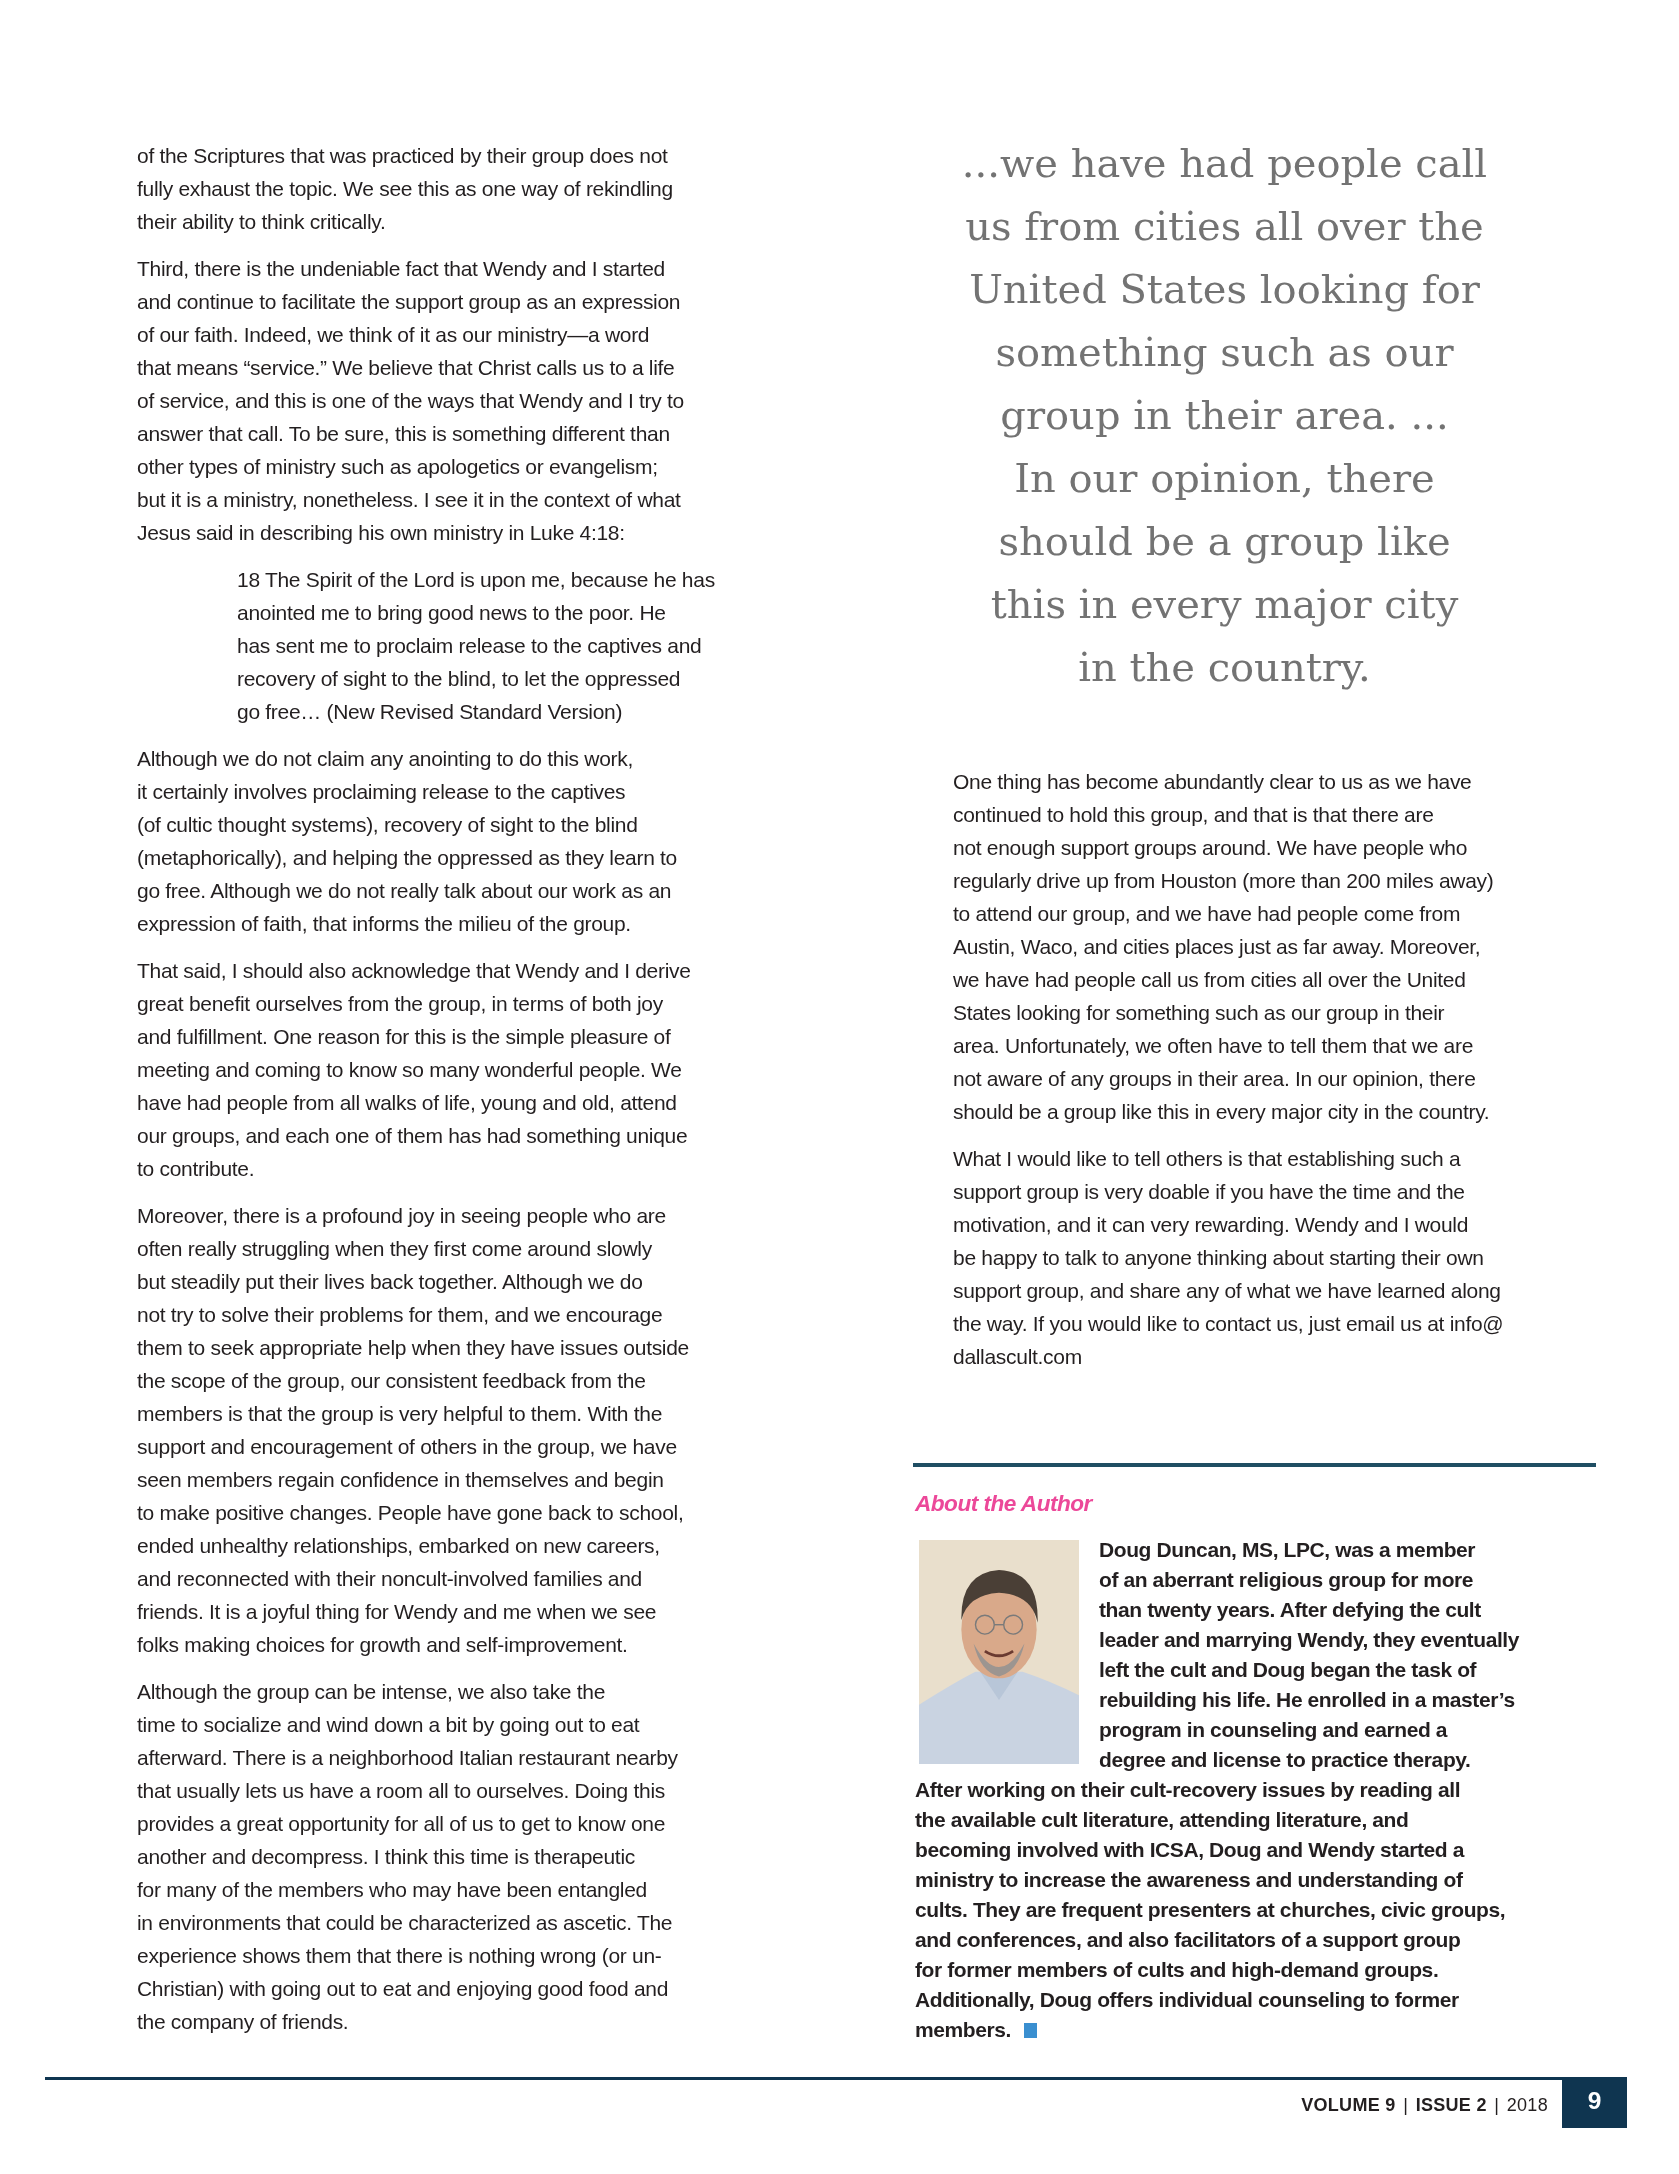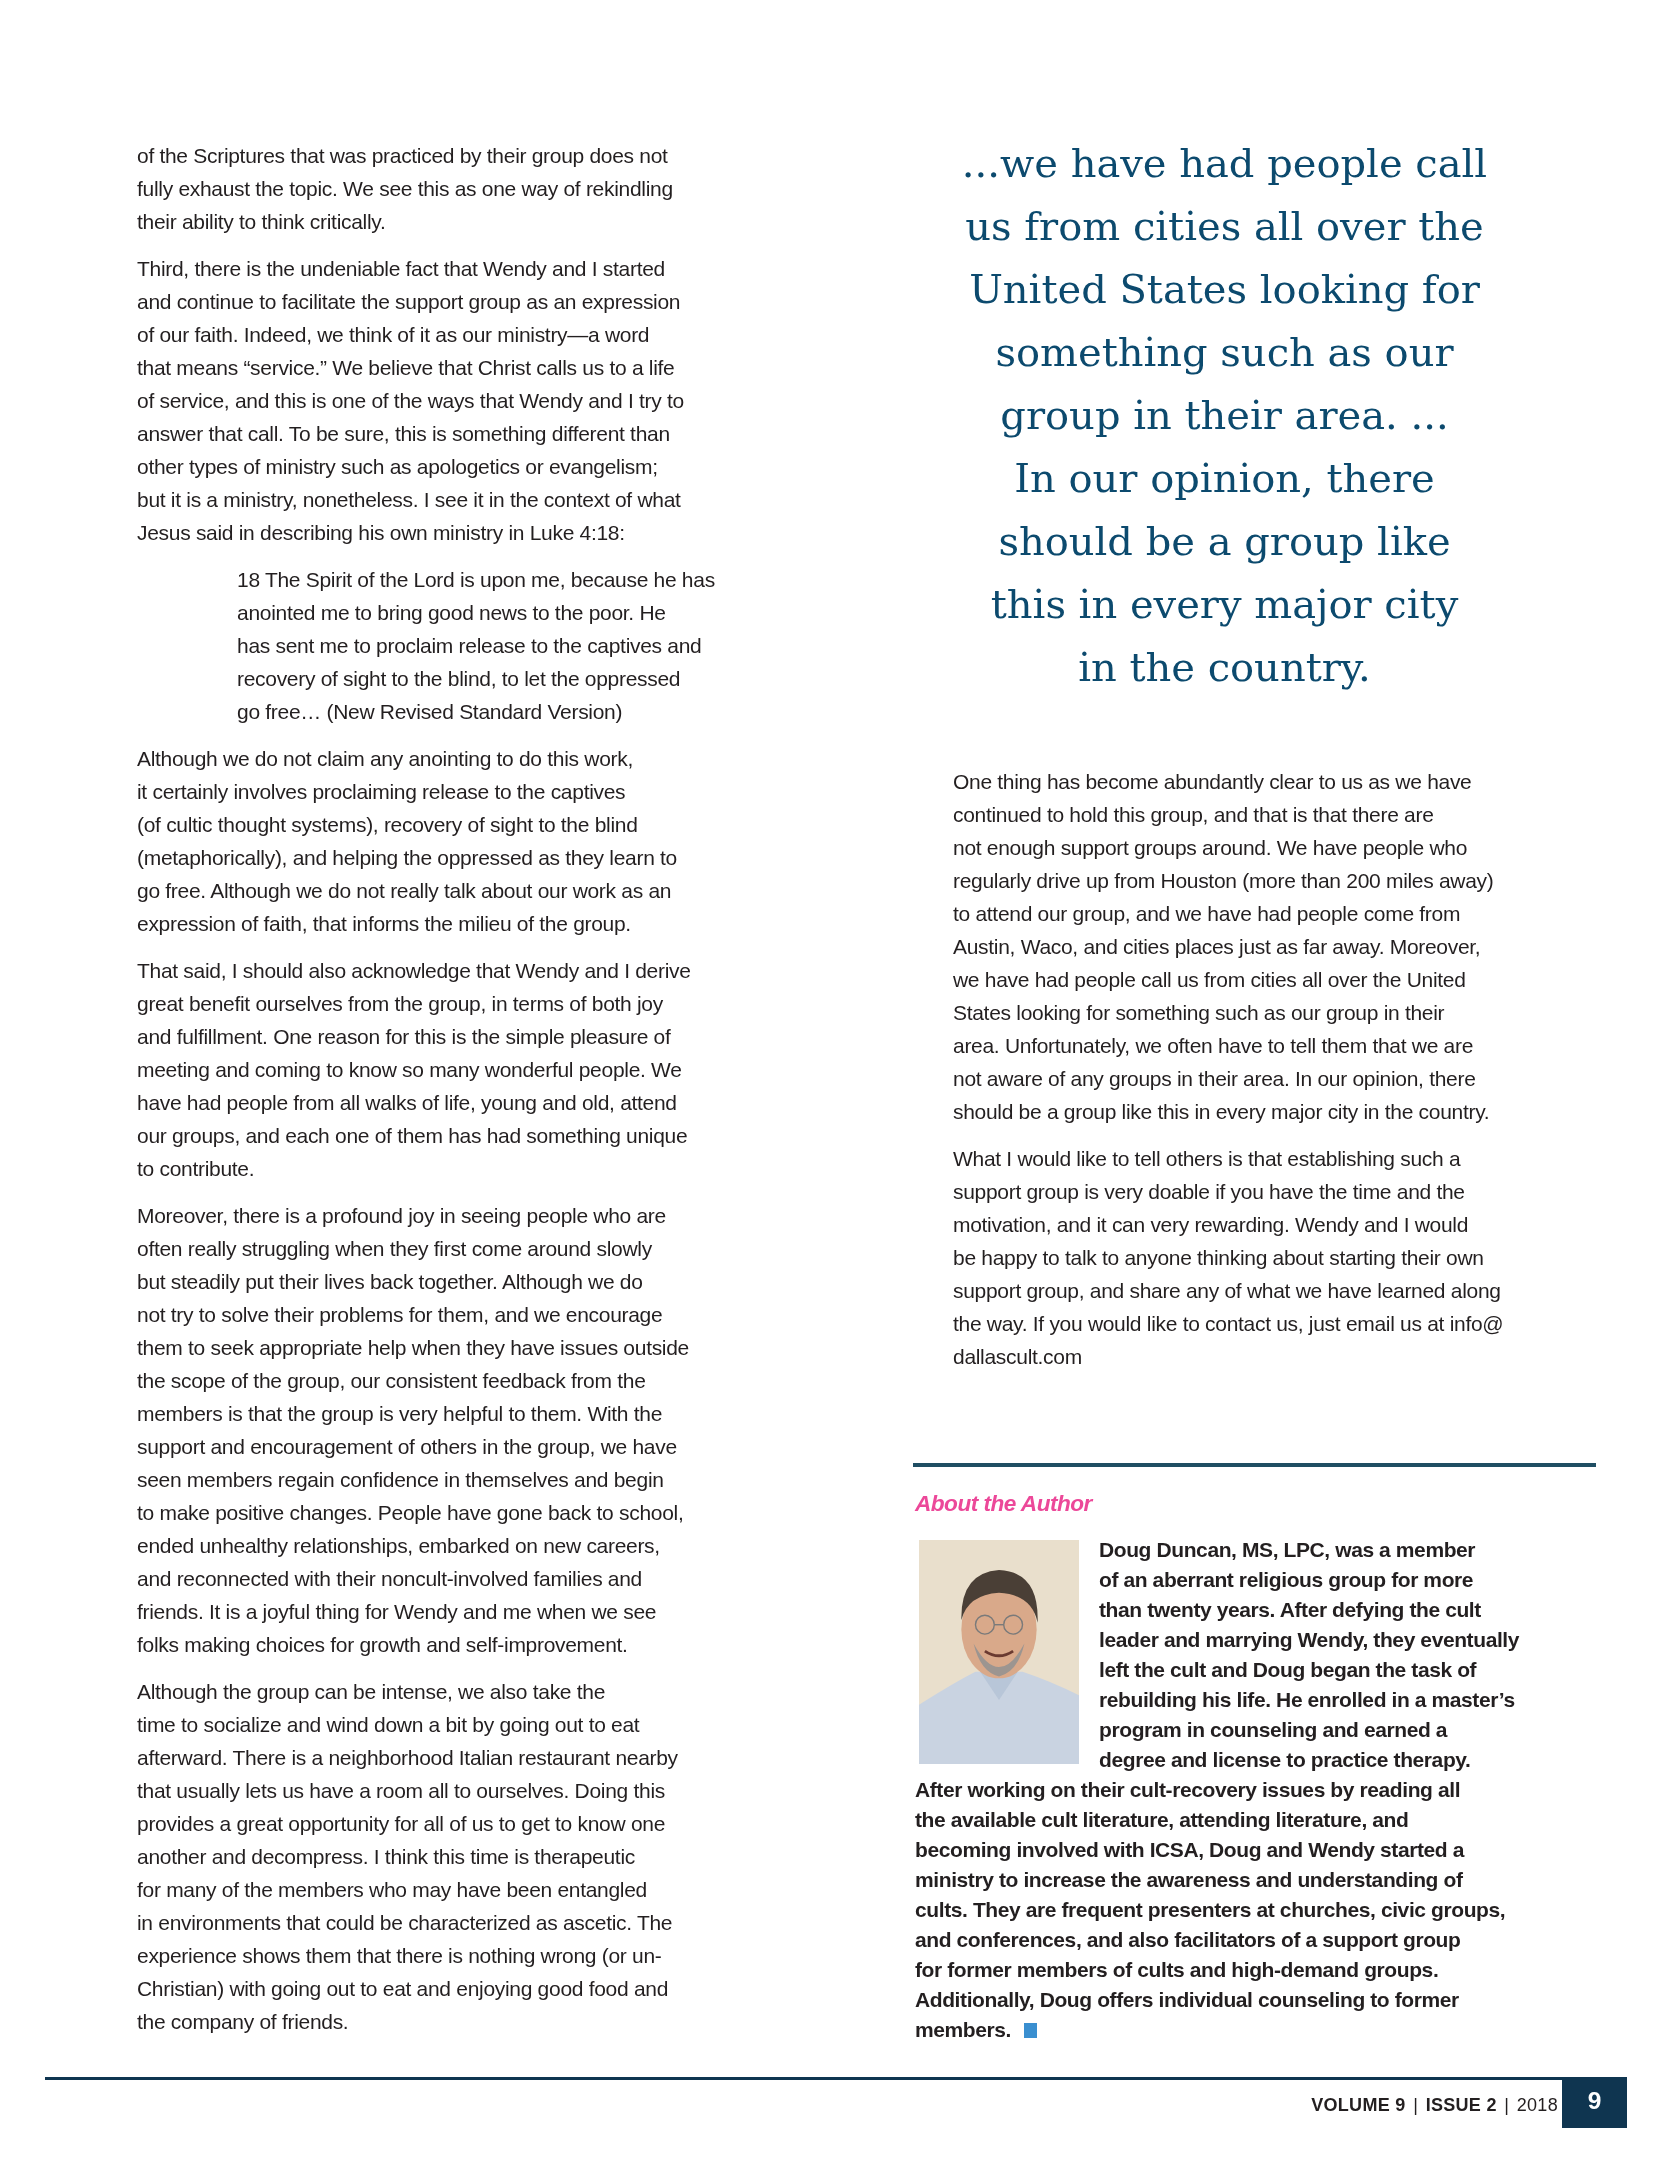--- a/index.html
+++ b/index.html
@@ -4,31 +4,31 @@
 <style>
   html, body { margin: 0; padding: 0; background: #ffffff; }
   body { width: 1680px; height: 2174px; position: relative; overflow: hidden;
          font-family: "Liberation Sans", sans-serif; color: #231f20; }
   .col-left { position: absolute; left: 137px; top: 139px; width: 640px; }
   .col-right { position: absolute; left: 913px; width: 659px; }
   .body-p { font-size: 21px; line-height: 33px; margin: 0 0 14px 0; letter-spacing: -0.3px; font-stretch: condensed; }
   .para-line { display: block; white-space: nowrap; }
   .blockquote { margin: 0 0 14px 100px; }
   .pullquote { position: absolute; left: 895px; top: 132px; width: 659px; text-align: center;
-               font-family: "DejaVu Serif", serif; color: #0c4a6e; font-size: 40px; line-height: 63px; }
+               font-family: "DejaVu Serif", serif; color: #737373; font-size: 40px; line-height: 63px; }
   .pullquote .pq-line { display: block; white-space: nowrap; }
   .author-rule { position: absolute; left: 913px; top: 1463px; width: 683px; height: 3.8px; background: #1f4e63; }
   .author-title { position: absolute; left: 915px; top: 1491px; font-size: 22.6px; font-weight: bold; font-style: italic; color: #ec4899; letter-spacing: -0.5px; }
   .author-photo { position: absolute; left: 919px; top: 1540px; width: 160px; height: 224px; overflow: hidden; background: #eadfca; }
   .author-bio { position: absolute; left: 915px; top: 1535px; width: 678px; font-size: 21px; line-height: 30px; letter-spacing: -0.4px; }
   .author-bio .bio-line { display: block; white-space: nowrap; font-weight: bold; }
   .author-bio .indent { padding-left: 184px; }
   .end-mark { display: inline-block; width: 13px; height: 15px; background: #3a8fd0; margin-left: 13px; vertical-align: -0.9px; }
   .footer-rule { position: absolute; left: 45px; top: 2077px; width: 1582px; height: 2.8px; background: #0f3550; }
-  .footer-text { position: absolute; right: 122px; top: 2095px; font-size: 18px; color: #231f20; font-weight: bold; letter-spacing: 0.3px; white-space: nowrap; margin-left: 40px; }
+  .footer-text { position: absolute; right: 132px; top: 2095px; font-size: 18px; color: #231f20; font-weight: bold; letter-spacing: 0.3px; white-space: nowrap; margin-left: 40px; }
   .footer-text .sep { font-weight: normal; margin: 0 7.5px; }
   .footer-text .year { font-weight: normal; }
   .page-box { position: absolute; left: 1562px; top: 2077px; width: 65px; height: 51px; background: #0f3550; color: #ffffff;
               font-weight: bold; font-size: 24.5px; text-align: center; line-height: 47px; }
 </style>
 </head>
 <body>
 
 <div class="col-left">
   <p class="body-p">

